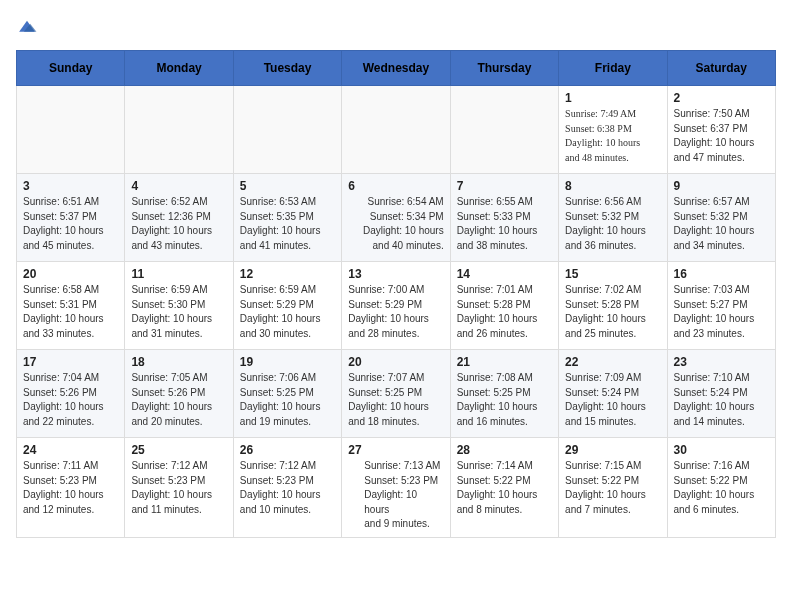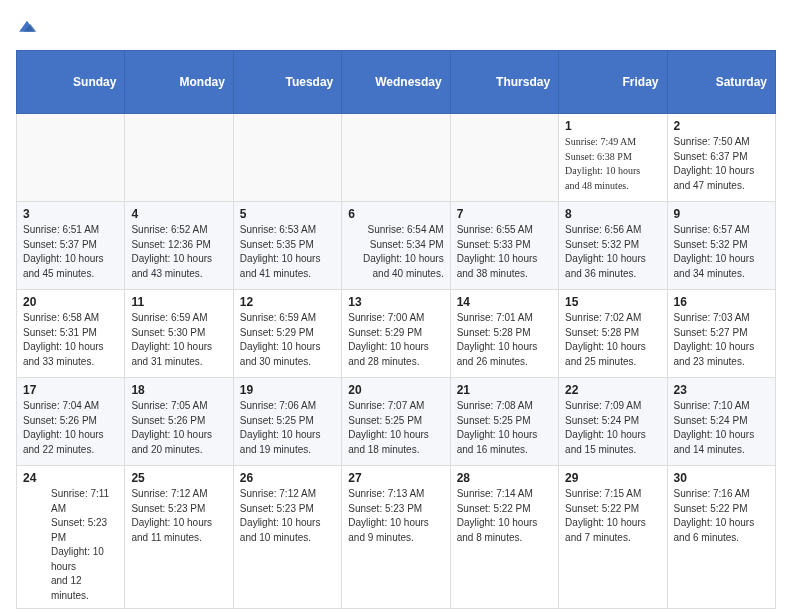--- a/index.html
+++ b/index.html
@@ -44,25 +44,25 @@
       font-size: 14px;
       color: #555;
     }
     .calendar {
       width: 100%;
       border-collapse: collapse;
       border: 1px solid #ccc;
     }
     .calendar th {
       background-color: #4472c4;
-      color: #ffffff;
+      color: #000000;
       font-size: 12px;
       font-weight: bold;
-      padding: 24px 8px;
-      text-align: right;
+      padding: 10px 8px;
+      text-align: center;
       border: 1px solid #3a65b0;
     }
     .calendar td {
       vertical-align: top;
       padding: 5px 6px;
       font-size: 10.5px;
       color: #222;
       border: 1px solid #ddd;
       width: calc(100% / 7);
       height: 88px;
@@ -292,42 +292,42 @@
           <span class="day-number">23</span>
           <div class="day-info" style="white-space: pre-line;">Sunrise: 7:10 AM
 Sunset: 5:24 PM
 Daylight: 10 hours
 and 14 minutes.</div>
         </td>
       </tr>
       <tr>
         <td>
           <span class="day-number">24</span>
-          <div class="day-info" style="white-space: pre-line; margin-left: 28px;">Sunrise: 7:11 AM
+          <div class="day-info" style="white-space: pre-line;">Sunrise: 7:11 AM
 Sunset: 5:23 PM
 Daylight: 10 hours
 and 12 minutes.</div>
         </td>
         <td>
           <span class="day-number">25</span>
           <div class="day-info" style="white-space: pre-line;">Sunrise: 7:12 AM
 Sunset: 5:23 PM
 Daylight: 10 hours
 and 11 minutes.</div>
         </td>
         <td>
           <span class="day-number">26</span>
           <div class="day-info" style="white-space: pre-line;">Sunrise: 7:12 AM
 Sunset: 5:23 PM
 Daylight: 10 hours
 and 10 minutes.</div>
         </td>
         <td>
           <span class="day-number">27</span>
-          <div class="day-info" style="white-space: pre-line;">Sunrise: 7:13 AM
+          <div class="day-info" style="white-space: pre-line; margin-left: 16px;">Sunrise: 7:13 AM
 Sunset: 5:23 PM
 Daylight: 10 hours
 and 9 minutes.</div>
         </td>
         <td>
           <span class="day-number">28</span>
           <div class="day-info" style="white-space: pre-line;">Sunrise: 7:14 AM
 Sunset: 5:22 PM
 Daylight: 10 hours
 and 8 minutes.</div>

